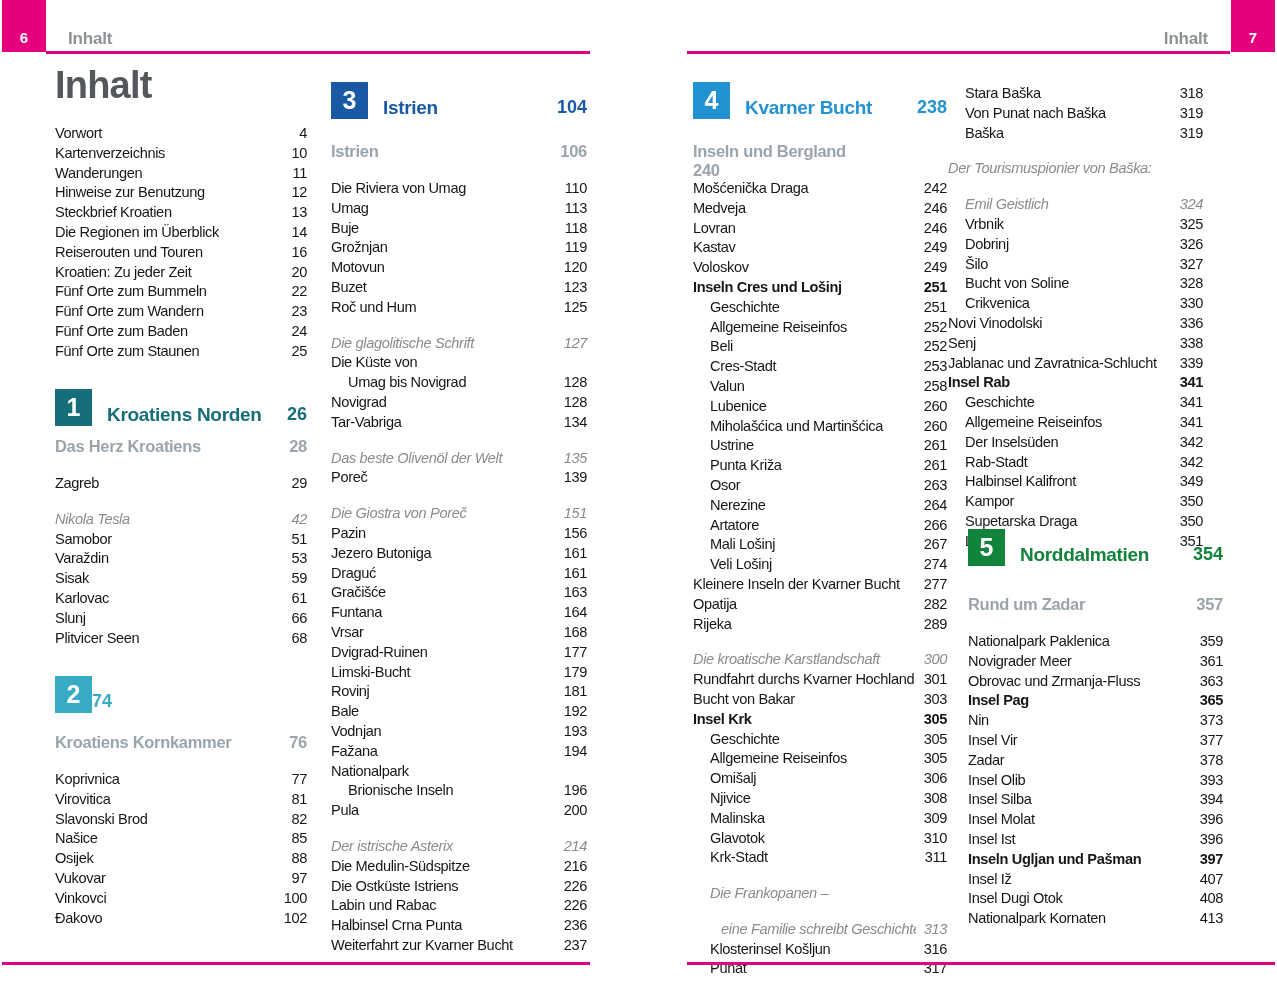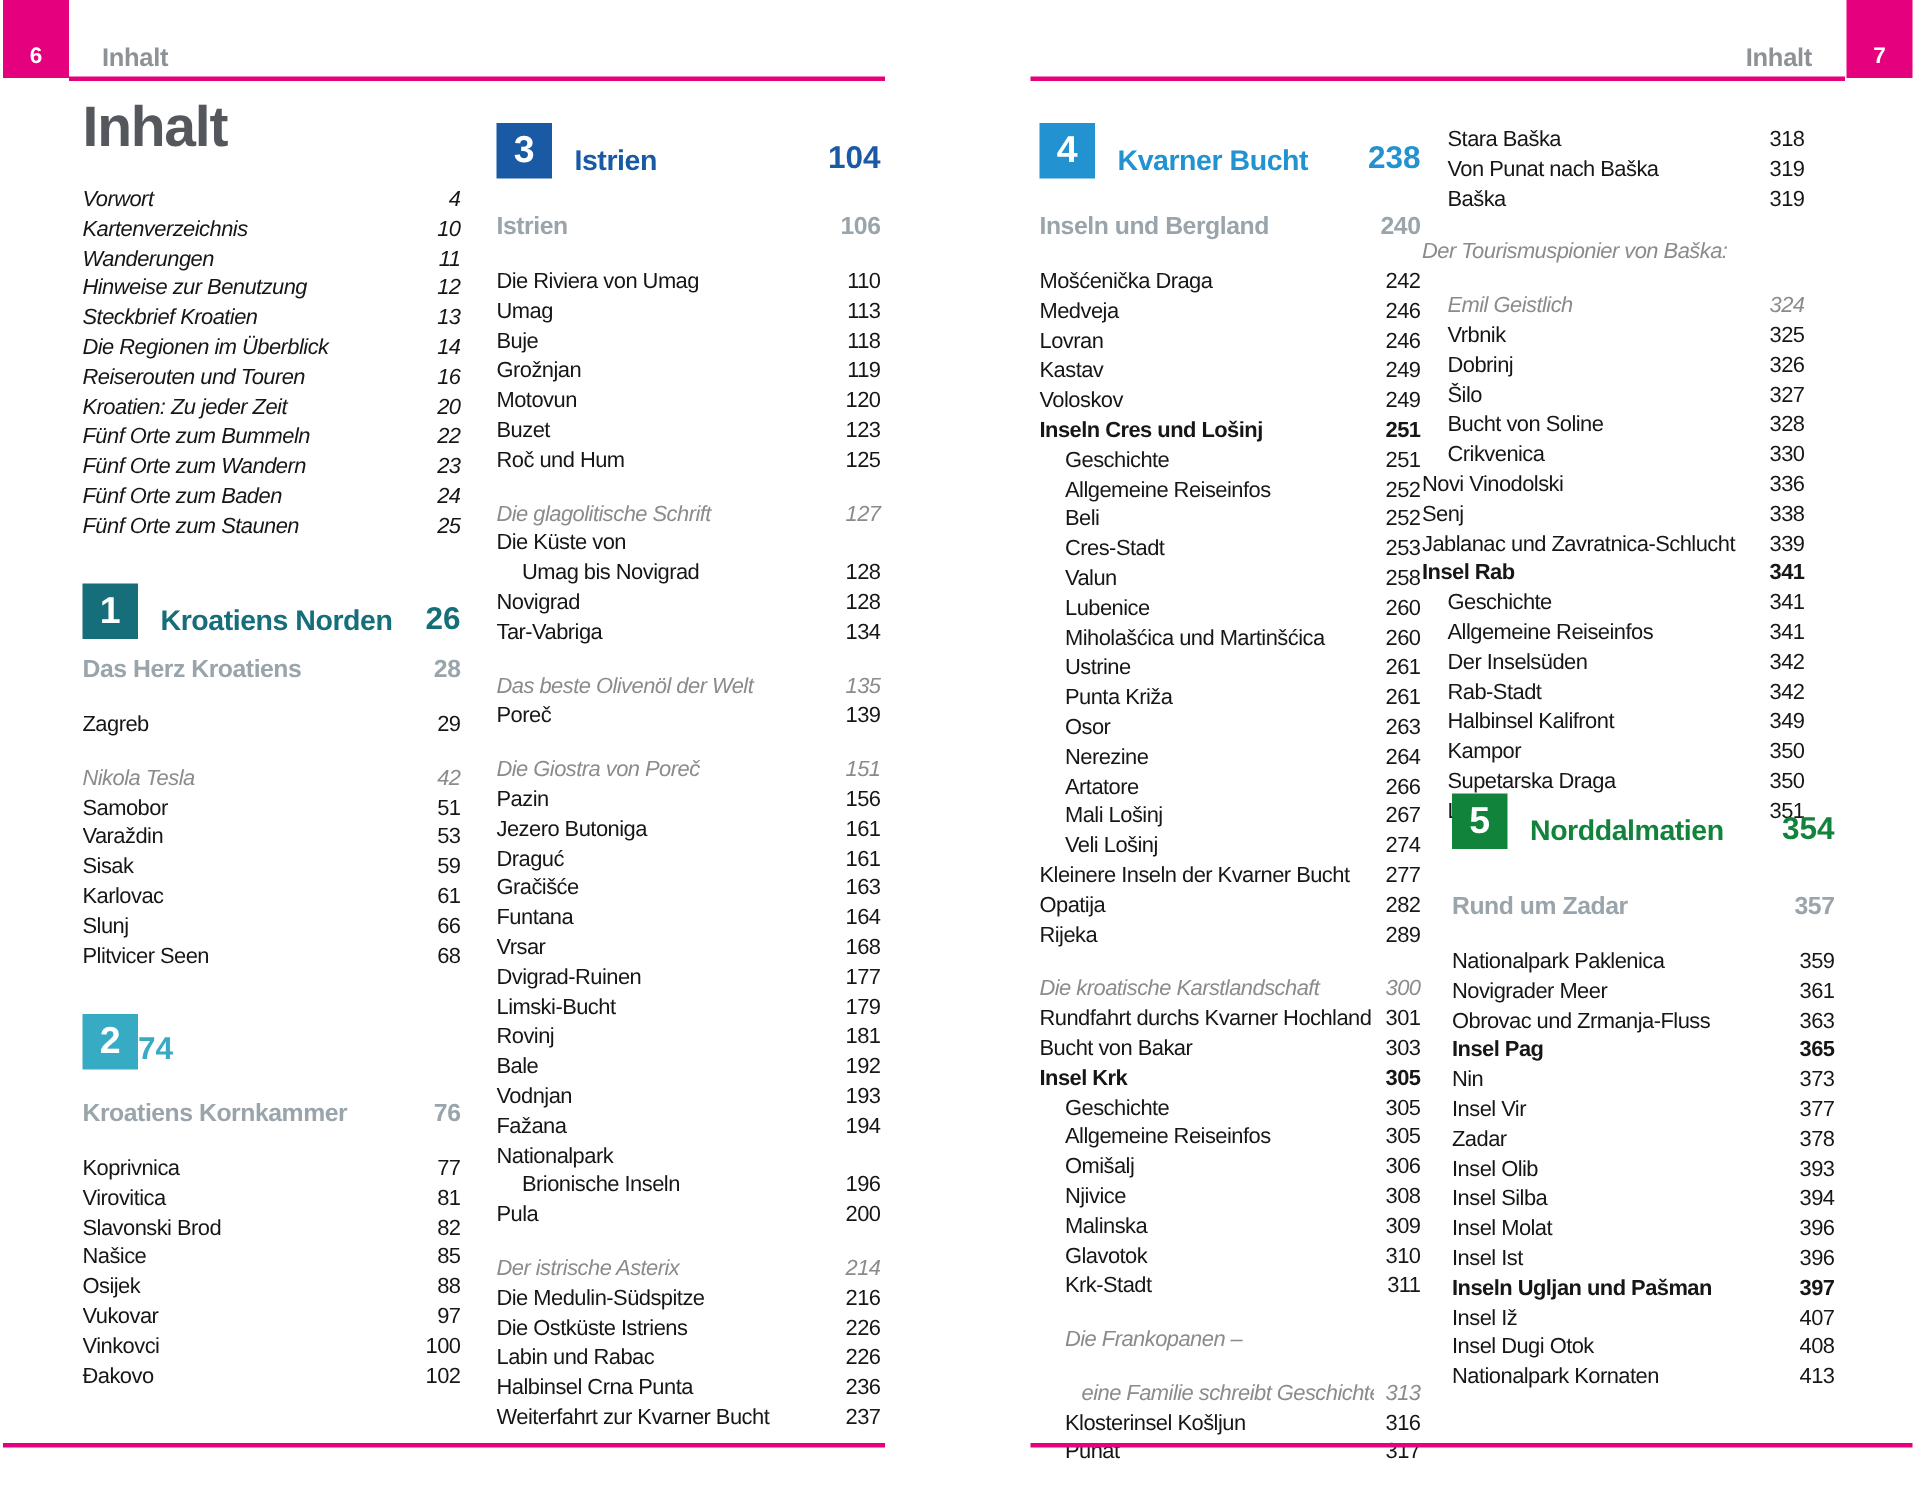--- a/index.html
+++ b/index.html
@@ -34,38 +34,38 @@
   .row.bold{font-weight:bold;}
   .row.ind1 .lbl{padding-left:17px;}
   .row.ind2 .lbl{padding-left:28px;}
 
   
   .sec-head{position:absolute;display:flex;align-items:flex-end;}
   .sec-num{width:37px;height:37px;background:var(--sec);color:#fff;font-weight:bold;font-size:25px;
            display:flex;align-items:center;justify-content:center;flex:none;}
   .sec-title{flex:1;margin-left:15px;margin-bottom:1px;color:var(--sec);font-weight:bold;
              font-size:19px;line-height:20px;letter-spacing:-0.3px;}
-  .sec-page{margin-bottom:1px;color:var(--sec);font-weight:bold;font-size:21px;}
+  .sec-page{margin-bottom:1px;color:var(--sec);font-weight:bold;font-size:18px;}
 
   .sub-head{position:absolute;display:flex;justify-content:space-between;font-weight:bold;
             font-size:16.5px;letter-spacing:-0.3px;color:var(--subheading-gray);}
 
   
-  .fm{left:55px;top:124px;width:252px;font-style:italic;}
+  .fm{left:55px;top:124px;width:252px;}
   .s1h{left:55px;top:389px;width:252px;}
   .s1s{left:55px;top:437px;width:252px;}
   .s1e{left:55px;top:474px;width:252px;}
   .s2h{left:55px;top:676px;width:252px;}
   .s2s{left:55px;top:733px;width:252px;}
   .s2e{left:55px;top:770px;width:252px;}
   .s3h{left:331px;top:82px;width:256px;}
   .s3s{left:331px;top:142px;width:256px;}
   .s3e{left:331px;top:179px;width:256px;}
   .s4h{left:693px;top:82px;width:254px;}
-  .s4s{left:693px;top:142px;width:254px;}
+  .s4s{left:693px;top:142px;width:254px;flex-direction:column;}
   .s4e{left:693px;top:179px;width:254px;}
   .s4c{left:948px;top:84px;width:255px;}
   .s5h{left:968px;top:529px;width:255px;}
   .s5s{left:968px;top:595px;width:255px;}
   .s5e{left:968px;top:632px;width:255px;}
 </style>
 </head>
 <body>
 
 <div class="sheet" style="--pink: #e5007d; --text: #161616; --page-title-gray: #54585c; --running-head-gray: #8d9296; --subheading-gray: #9aa4ab; --italic-gray: #8b8b8b;">

